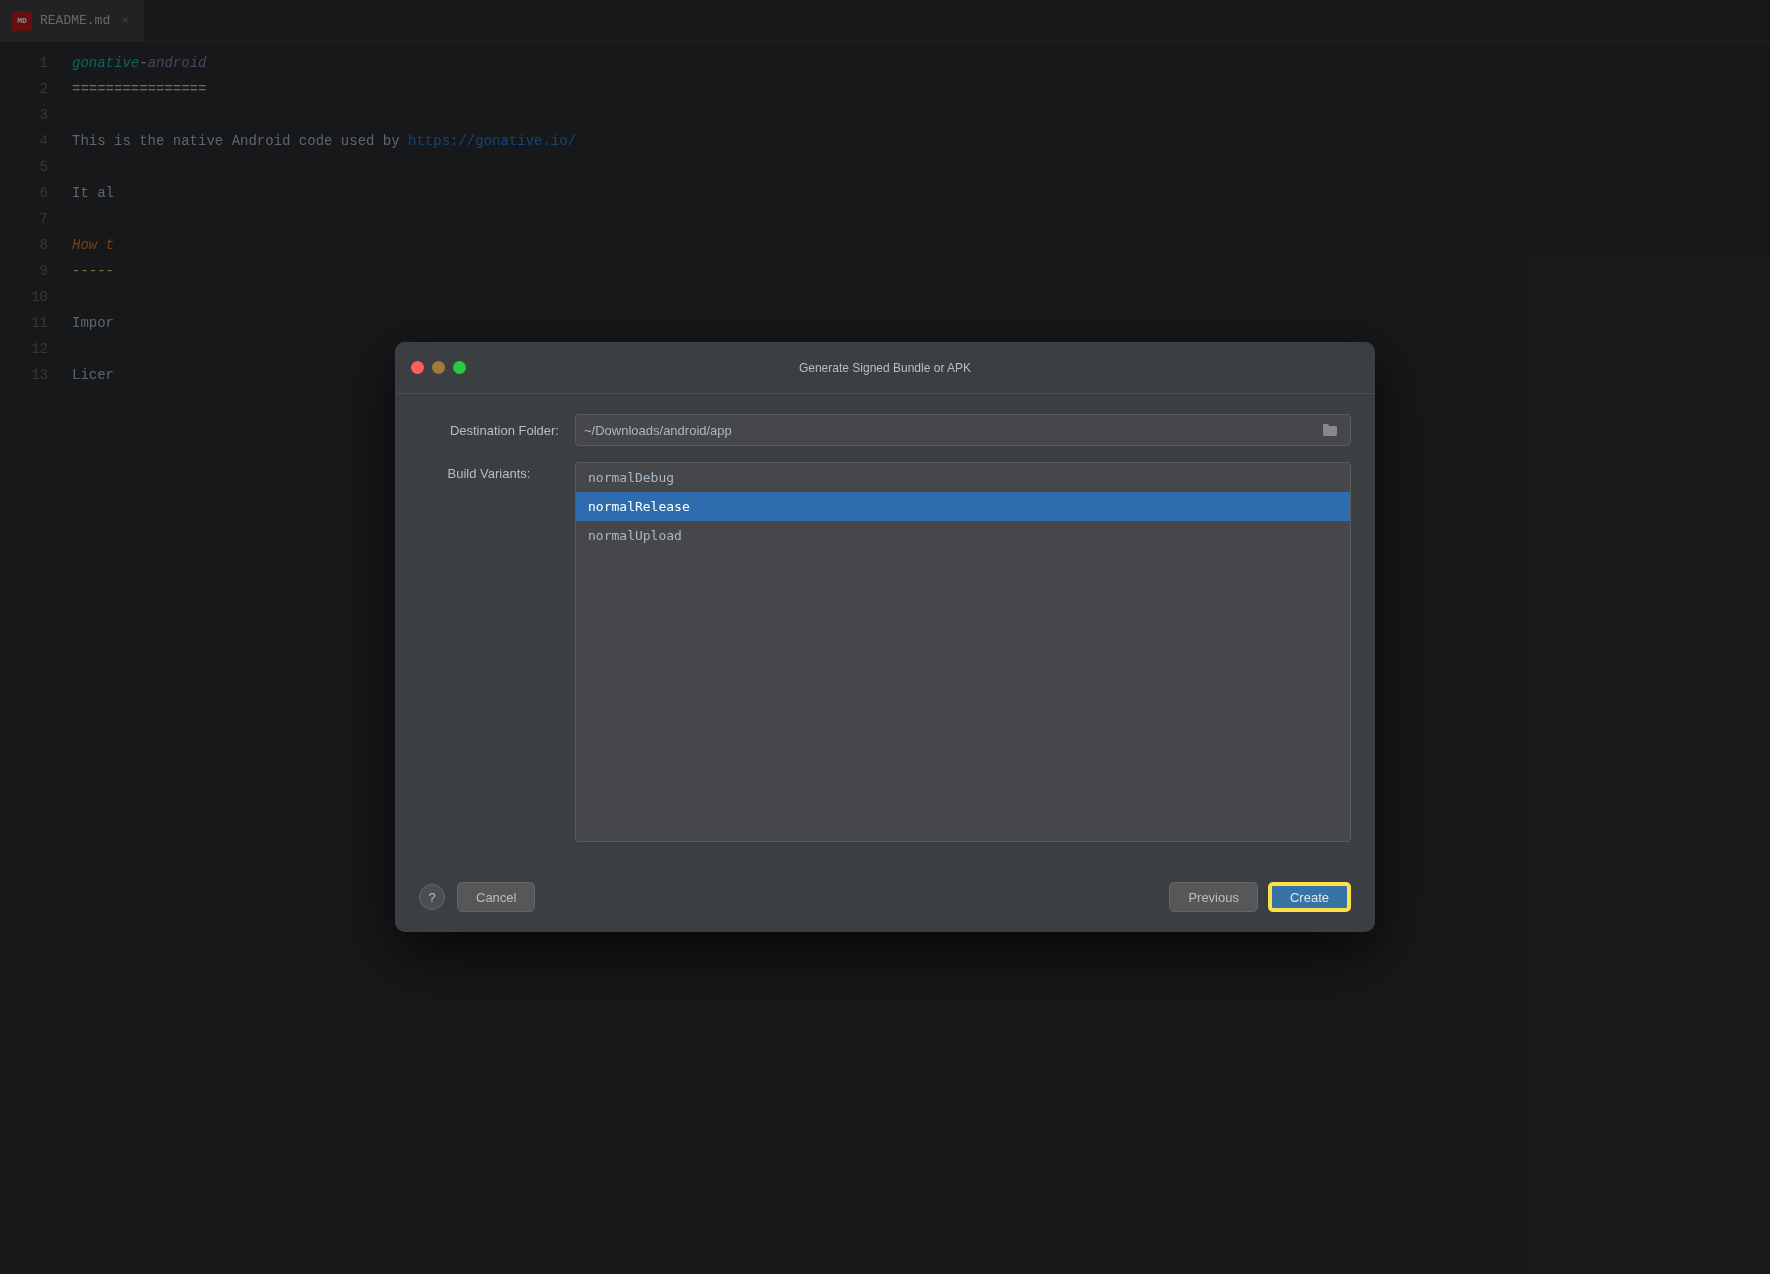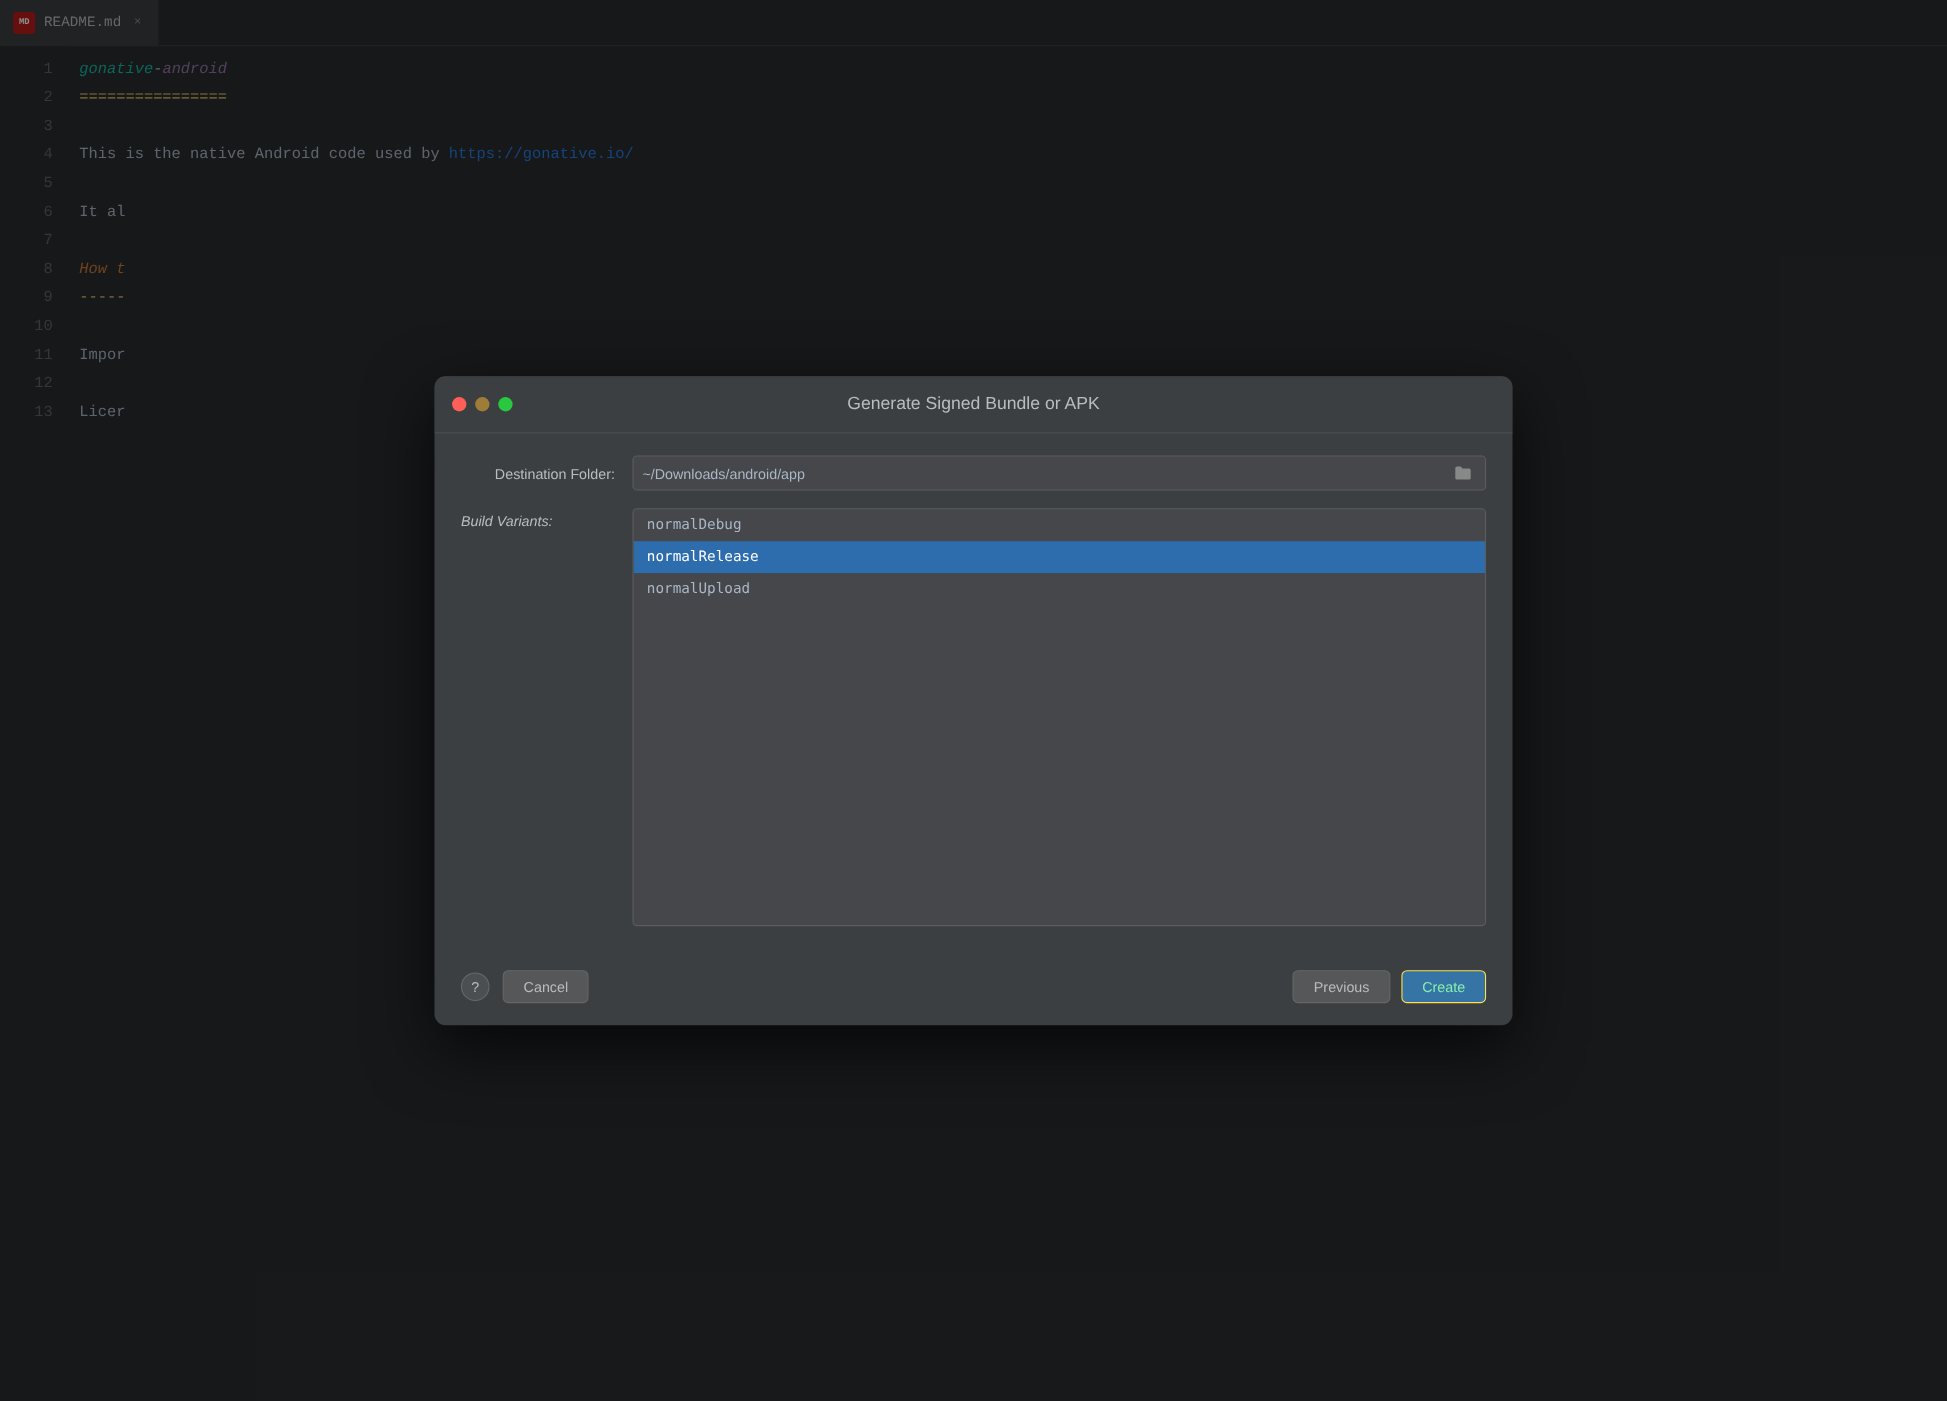--- a/index.html
+++ b/index.html
@@ -150,21 +150,21 @@
       height: 13px;
       border-radius: 50%;
       cursor: pointer;
     }
     .tl-close { background: #ff5f57; }
     .tl-minimize { background: #febc2e; opacity: 0.5; }
     .tl-maximize { background: #28c840; }
 
     .dialog-title {
       color: #bbbcbe;
-      font-size: 16px;
+      font-size: 12px;
       font-family: -apple-system, BlinkMacSystemFont, 'Segoe UI', sans-serif;
       font-weight: 500;
     }
 
     
     .dialog-body {
       padding: 20px 24px 24px;
       font-family: -apple-system, BlinkMacSystemFont, 'Segoe UI', sans-serif;
     }
 
@@ -219,23 +219,22 @@
     
     .build-variants-row {
       display: flex;
       gap: 16px;
     }
 
     .build-variants-label {
       color: #bbbcbe;
       font-size: 13px;
       min-width: 140px;
-      text-align: left;
+      text-align: center;
       padding-top: 4px;
-      font-style: italic;
     }
 
     .build-list {
       flex: 1;
       background: #45474a;
       border: 1px solid #5a5c5e;
       border-radius: 4px;
       min-height: 380px;
       overflow: auto;
     }
@@ -305,22 +304,22 @@
     }
 
     .btn-secondary {
       background: #555759;
       color: #bbbcbe;
       border: 1px solid #666;
     }
 
     .btn-primary {
       background: #3574a5;
-      color: #86efac;
-      border: 1px solid #fde047;
+      color: #e5e5e5;
+      border: 4px solid #fde047;
     }
   </style>
 </head>
 <body>
 
 <div class="editor-bg"></div>
 
 <div class="tab-bar">
   <div class="tab-item">
     <div class="tab-icon">

